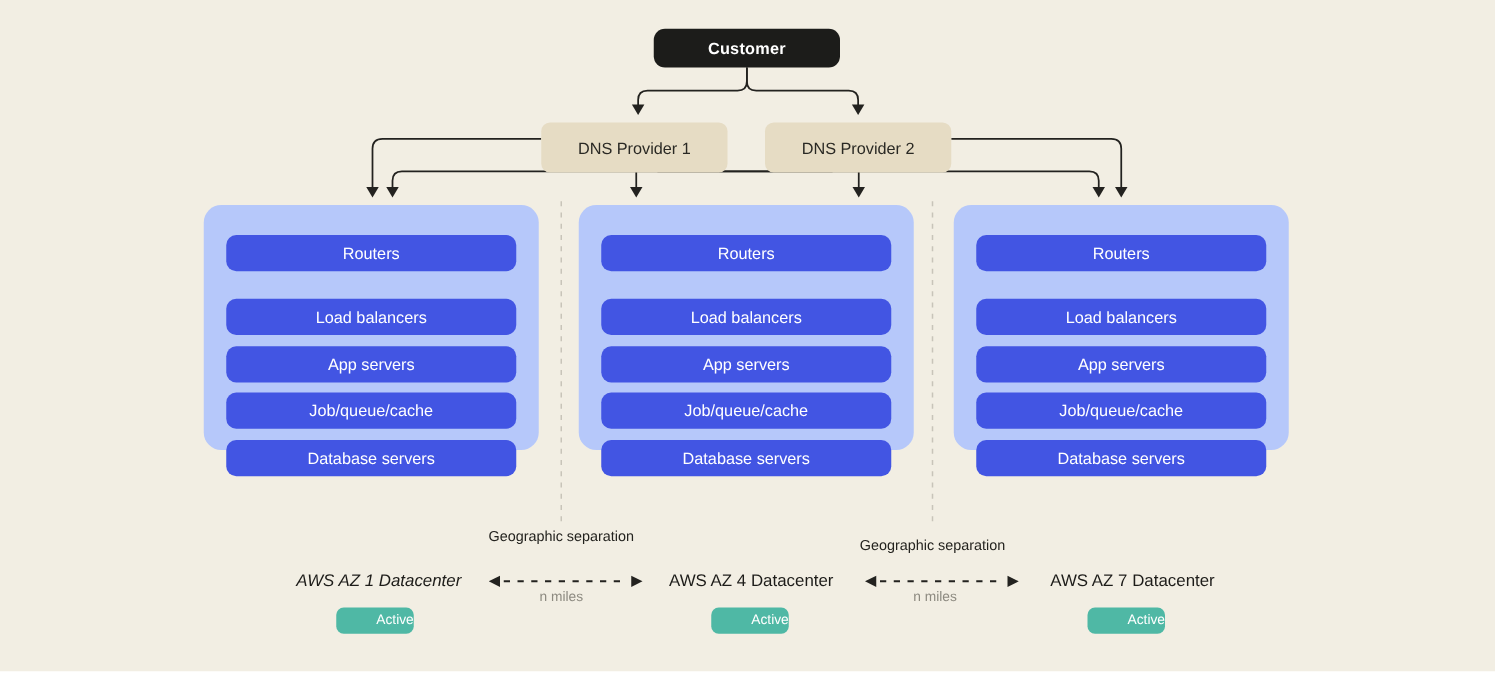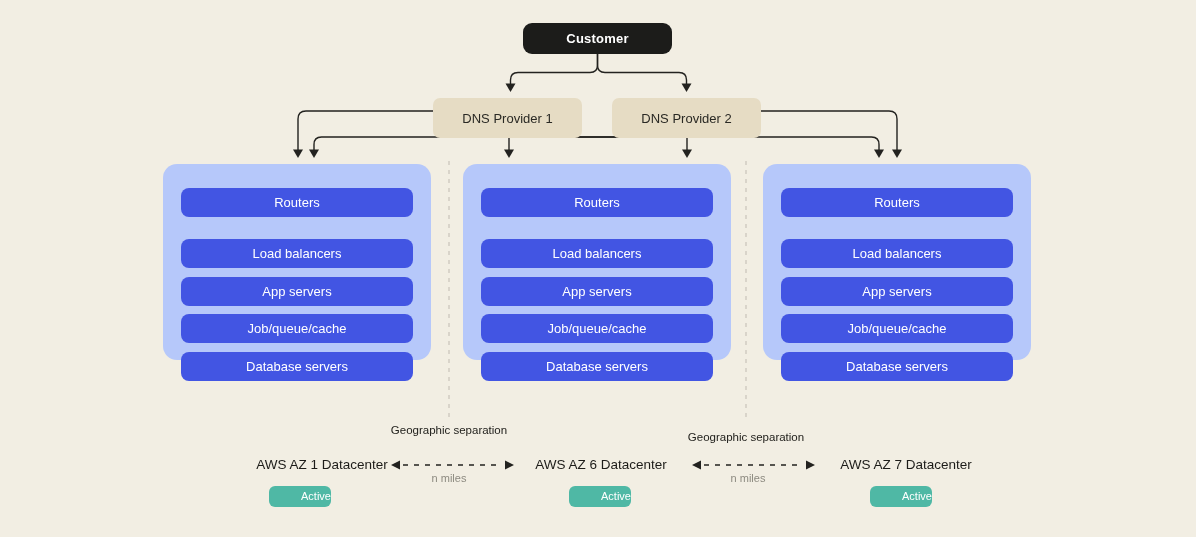--- a/index.html
+++ b/index.html
@@ -41,21 +41,21 @@
   .geo-label{
     position:absolute;width:160px;text-align:center;z-index:2;
     font-size:11.5px;color:#23221e;
   }
   .geo1{left:369px;top:424px;}
   .geo2{left:666px;top:431px;}
   .az-label{
     position:absolute;top:457px;width:150px;text-align:center;z-index:2;
     font-size:13.5px;color:#1d1c19;
   }
-  .az1{left:247px;} .az2{left:526px;} .az3{left:831px;}
+  .az1{left:228px;font-style:italic;} .az2{left:526px;} .az3{left:831px;}
   .miles{
     position:absolute;top:472px;width:100px;text-align:center;z-index:2;
     font-size:11px;color:#8d8a80;
   }
   .m1{left:399px;} .m2{left:698px;}
   .badge{
     position:absolute;top:486px;width:62px;height:21px;z-index:2;
     background:#4fb8a5;color:#ffffff;border-radius:6px;
     font-size:11px;text-align:right;line-height:21px;
   }
@@ -139,21 +139,21 @@
     <div class="tier t3">Job/queue/cache</div>
     <div class="tier t4">Database servers</div>
   </div>
 
   <div class="geo-label geo1">Geographic separation</div>
   <div class="geo-label geo2">Geographic separation</div>
   <div class="miles m1">n miles</div>
   <div class="miles m2">n miles</div>
 
   <div class="az-label az1">AWS AZ 1 Datacenter</div>
-  <div class="az-label az2">AWS AZ 6 Datacenter</div>
+  <div class="az-label az2">AWS AZ 4 Datacenter</div>
   <div class="az-label az3">AWS AZ 7 Datacenter</div>
 
   <div class="badge b1">Active</div>
   <div class="badge b2">Active</div>
   <div class="badge b3">Active</div>
 
   <div class="bottom-strip"></div>
 </div>
 
 </body></html>

